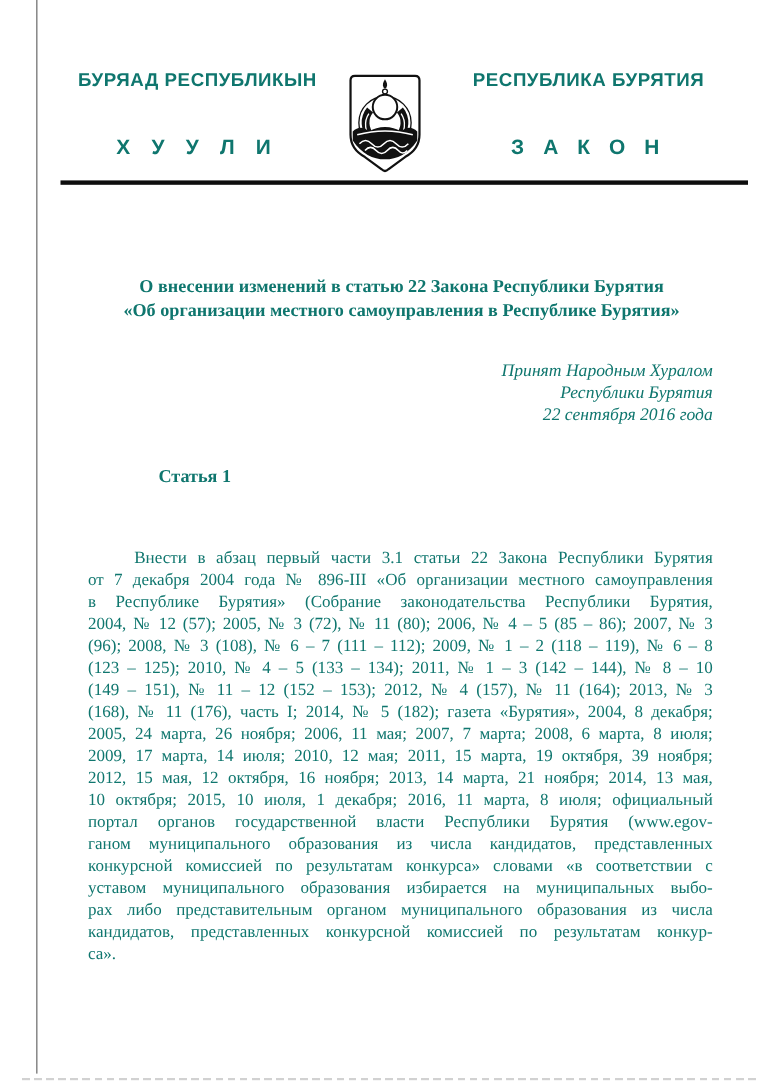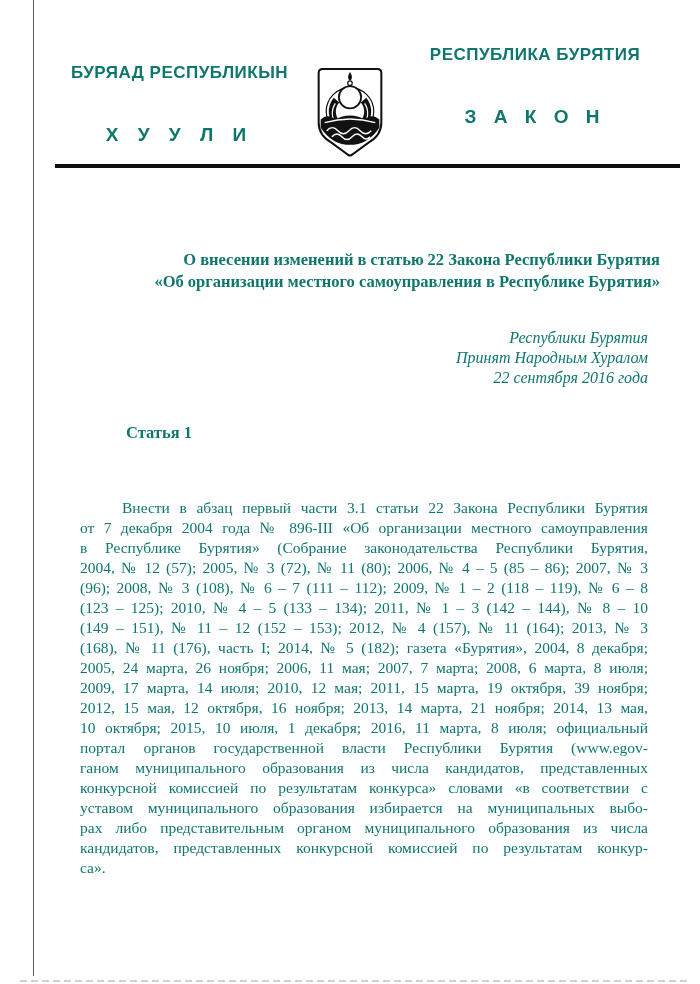--- a/index.html
+++ b/index.html
@@ -23,54 +23,54 @@
   .scan-bottom {
     position: absolute;
     left: 20px; bottom: 2px;
     width: 668px; height: 2px;
     background: repeating-linear-gradient(90deg, #c6c6c6 0 7px, transparent 7px 11px);
     opacity: .8;
   }
   
   .hdr-col { position: absolute; text-align: center; font-family: "Liberation Sans", sans-serif; font-weight: bold; }
   .hdr-left  { left: 52px;  top: 63px; width: 255px; }
-  .hdr-right { left: 415px; top: 45px; width: 240px; }
+  .hdr-right { left: 415px; top: 63px; width: 240px; }
   .hdr-line1 { font-size: 17px; letter-spacing: .5px; white-space: nowrap; }
   .hdr-line2 { font-size: 19px; margin-top: 41px; white-space: nowrap; }
   .hdr-left  .hdr-line2 { letter-spacing: 7px; }
   .hdr-right .hdr-line2 { letter-spacing: 6px; }
   .emblem { position: absolute; left: 314px; top: 67px; width: 72px; height: 93px; }
   .rule {
     position: absolute;
     left: 55px; top: 164px;
     width: 625px; height: 4px;
     background: #0e0e0e;
   }
   
   .doc-title {
     position: absolute;
     left: 70px; top: 249px; width: 590px;
-    text-align: right;
+    text-align: center;
     font-weight: bold;
     font-size: 16.5px;
     line-height: 22px;
   }
   
   .adoption {
     position: absolute;
     left: 348px; top: 328px; width: 300px;
     text-align: right;
     font-style: italic;
     font-size: 16px;
     line-height: 20px;
   }
   
   .article-heading {
     position: absolute;
-    left: 126px; top: 423px;
+    left: 144px; top: 423px;
     font-weight: bold;
     font-size: 16.5px;
   }
   
   .body-text {
     position: absolute;
     left: 80px; top: 486px; width: 568px;
     font-size: 15.5px;
     line-height: 20px;
     margin-top: 12px;
@@ -126,22 +126,22 @@
   </div>
 
   <div class="rule"></div>
 
   <div class="doc-title">
     <div>О внесении изменений в статью 22 Закона Республики Бурятия</div>
     <div>«Об организации местного самоуправления в Республике Бурятия»</div>
   </div>
 
   <div class="adoption">
+    <div>Принят Народным Хуралом</div>
     <div>Республики Бурятия</div>
-    <div>Принят Народным Хуралом</div>
     <div>22 сентября 2016 года</div>
   </div>
 
   <div class="article-heading">Статья 1</div>
 
   <div class="body-text">
     <div class="body-line indent">Внести в абзац первый части 3.1 статьи 22 Закона Республики Бурятия</div>
     <div class="body-line">от 7 декабря 2004 года № 896-III «Об организации местного самоуправления</div>
     <div class="body-line">в Республике Бурятия» (Собрание законодательства Республики Бурятия,</div>
     <div class="body-line">2004, № 12 (57); 2005, № 3 (72), № 11 (80); 2006, № 4 – 5 (85 – 86); 2007, № 3</div>

